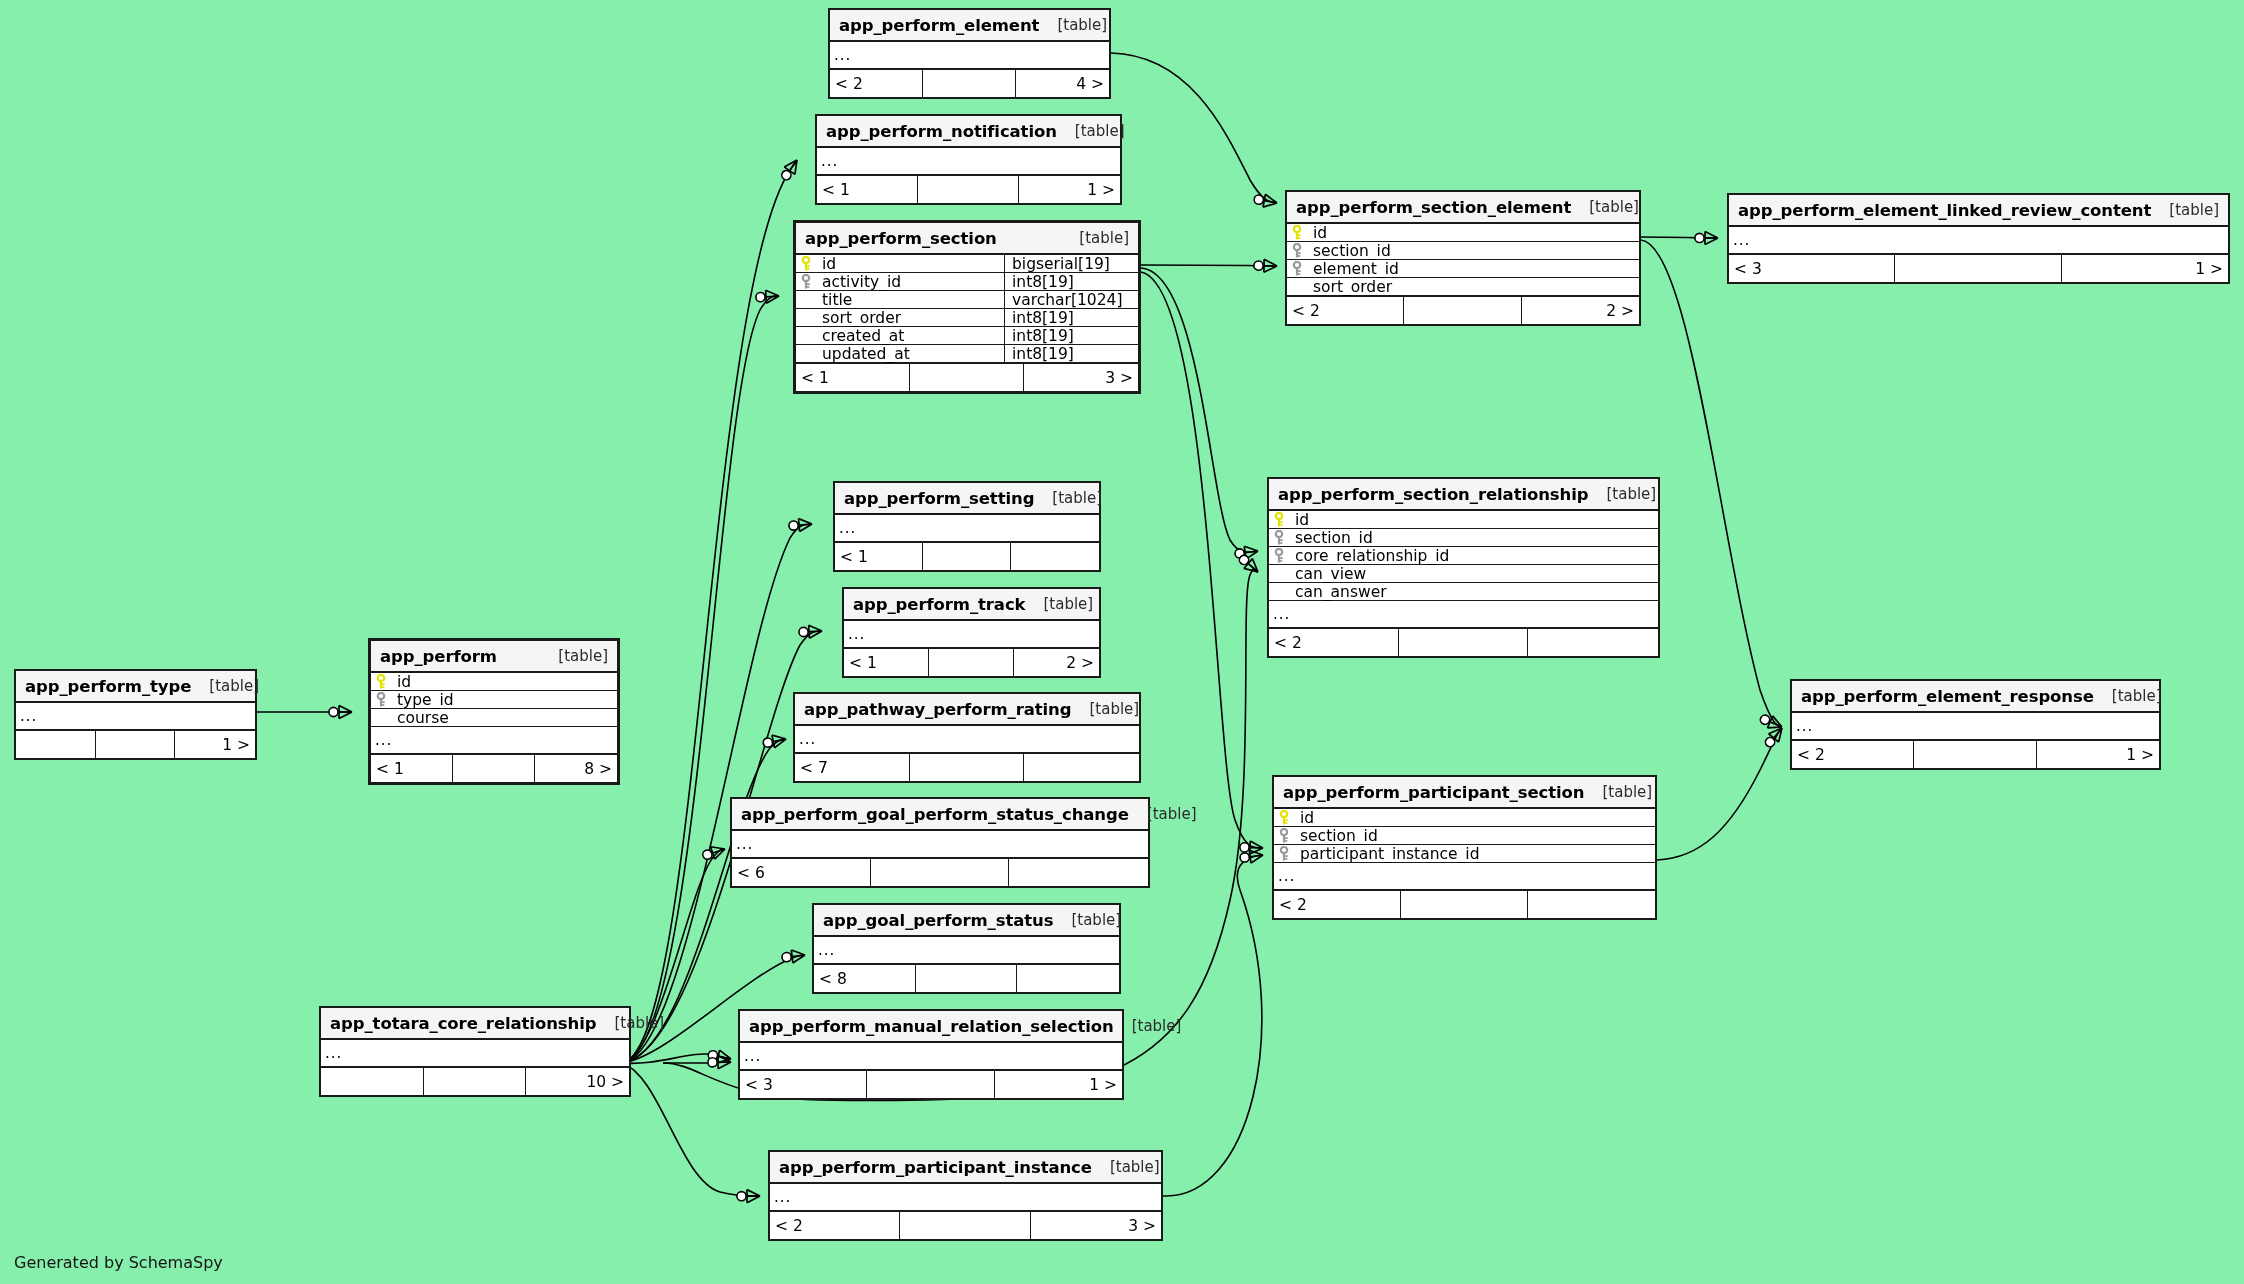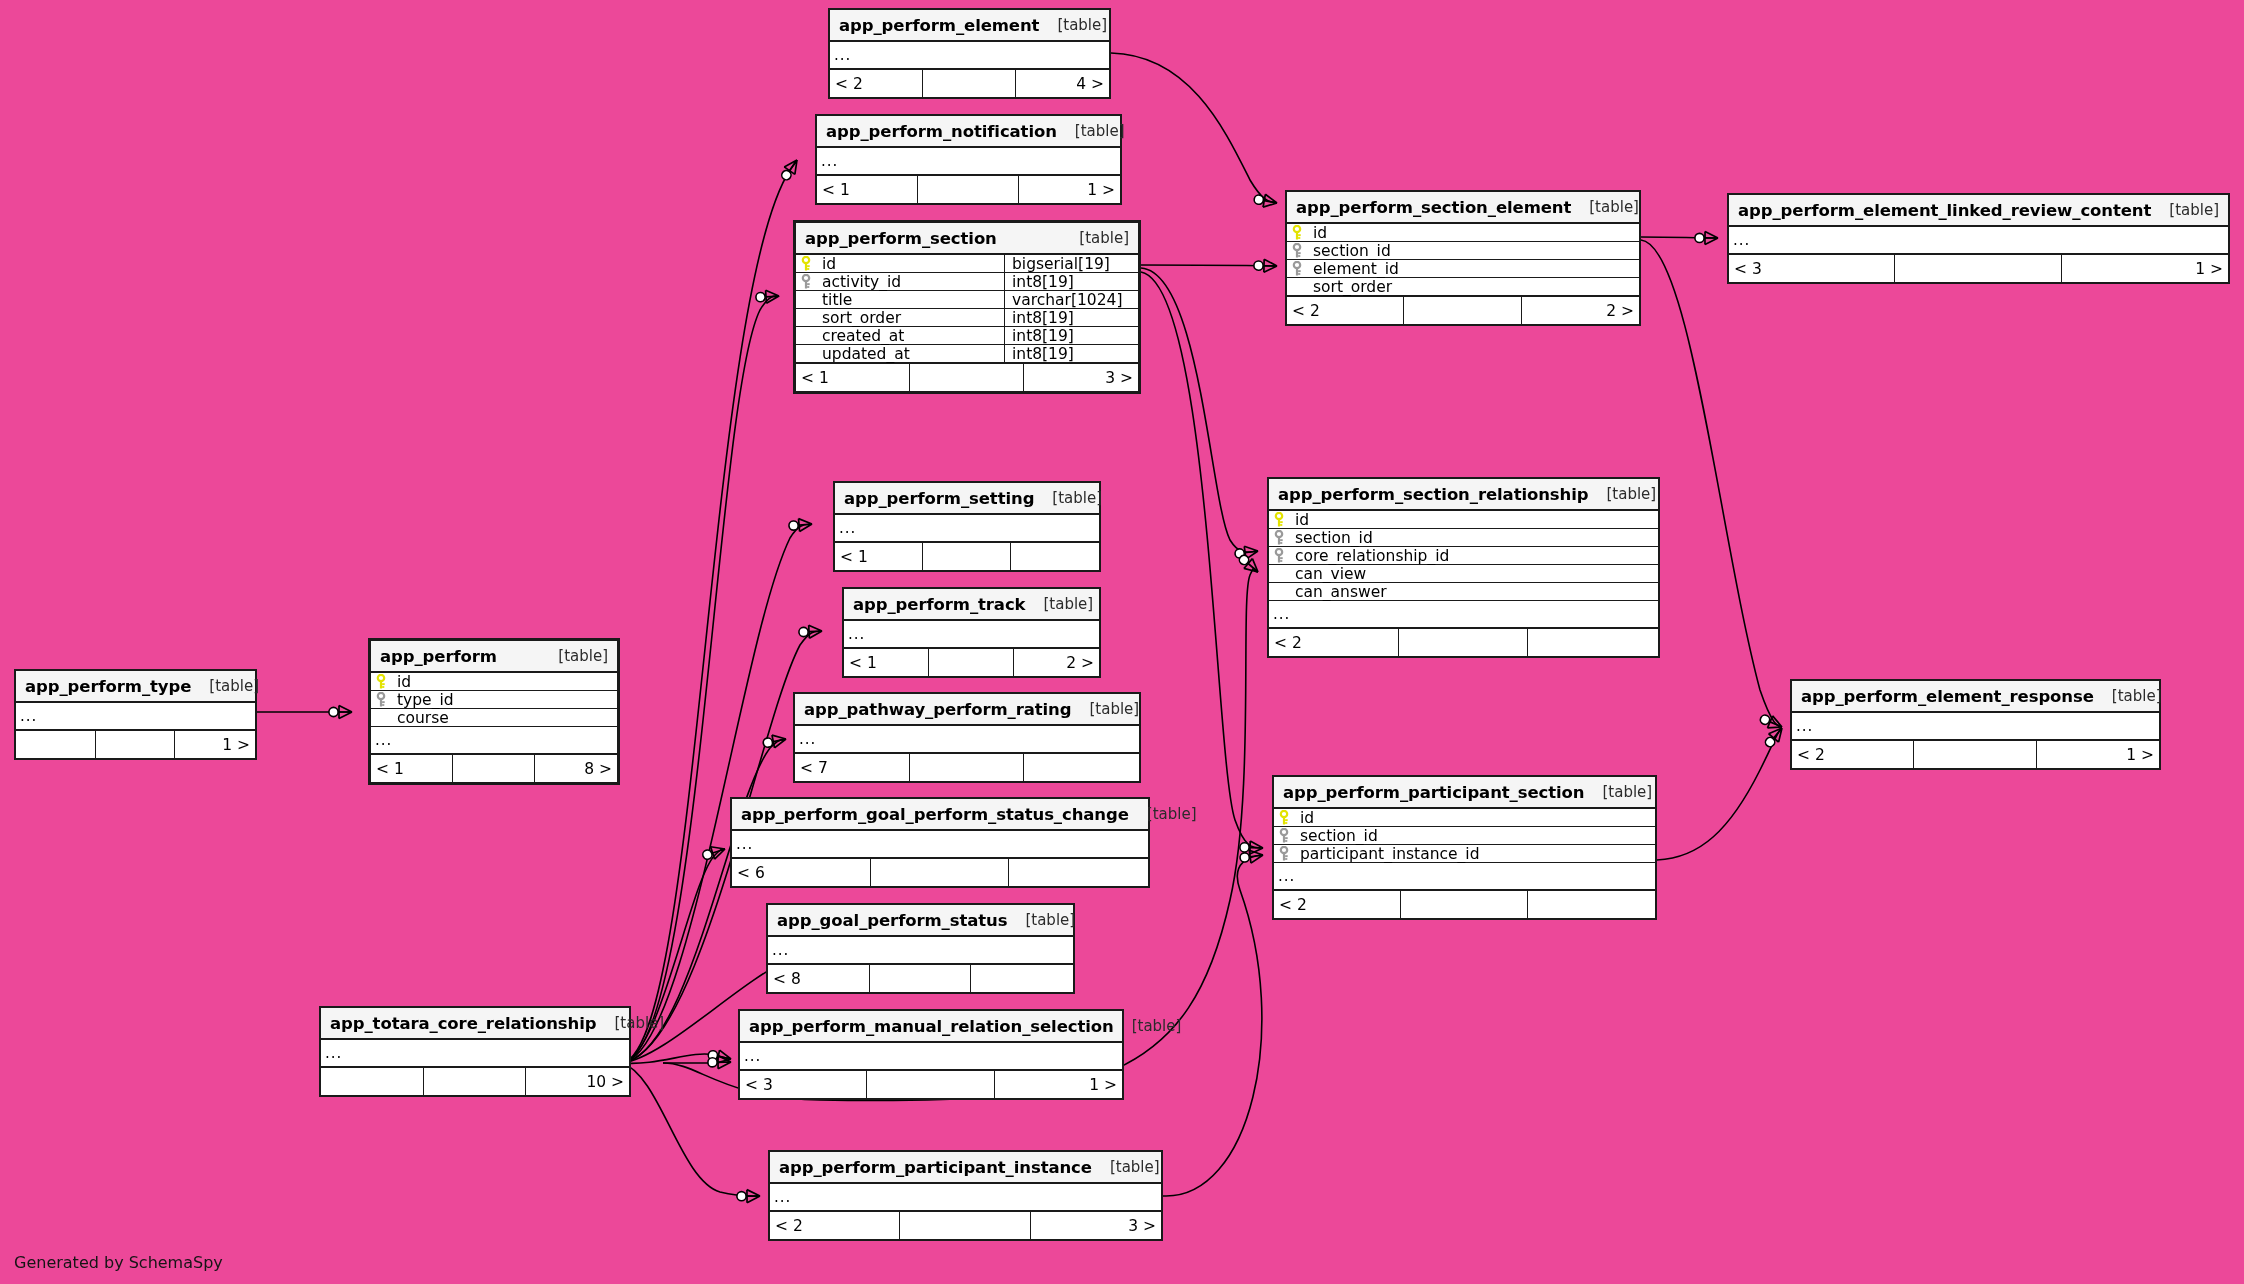--- a/index.html
+++ b/index.html
@@ -4,21 +4,21 @@
 <title>SchemaSpy Relationships Diagram</title>
 <style>
   html, body {
     margin: 0; padding: 0;
     background: #ffffff;
   }
   #canvas {
     position: relative;
     width: 2244px;
     height: 1284px;
-    background: #ec4899;
+    background: #86efac;
     font-family: "DejaVu Sans", "Liberation Sans", sans-serif;
     overflow: hidden;
   }
   #edges {
     position: absolute;
     left: 0; top: 0;
     width: 2244px; height: 1284px;
     pointer-events: none;
   }
   .tbl {
@@ -633,21 +633,21 @@
           <span class="tbl-name">app_perform_goal_perform_status_change</span>
           <span class="tbl-tag">[table]</span>
         </div>
         <div class="ellipsis-row">...</div>
         <div class="foot">
           <div class="c0">&lt; 6</div>
           <div class="c1"></div>
           <div class="c2"></div>
         </div>
       </div>
-      <div class="tbl" style="left: 766px; top: 903px; width: 309px;">
+      <div class="tbl" style="left: 812px; top: 903px; width: 309px;">
         <div class="tbl-head">
           <span class="tbl-name">app_goal_perform_status</span>
           <span class="tbl-tag">[table]</span>
         </div>
         <div class="ellipsis-row">...</div>
         <div class="foot">
           <div class="c0">&lt; 8</div>
           <div class="c1"></div>
           <div class="c2"></div>
         </div>

